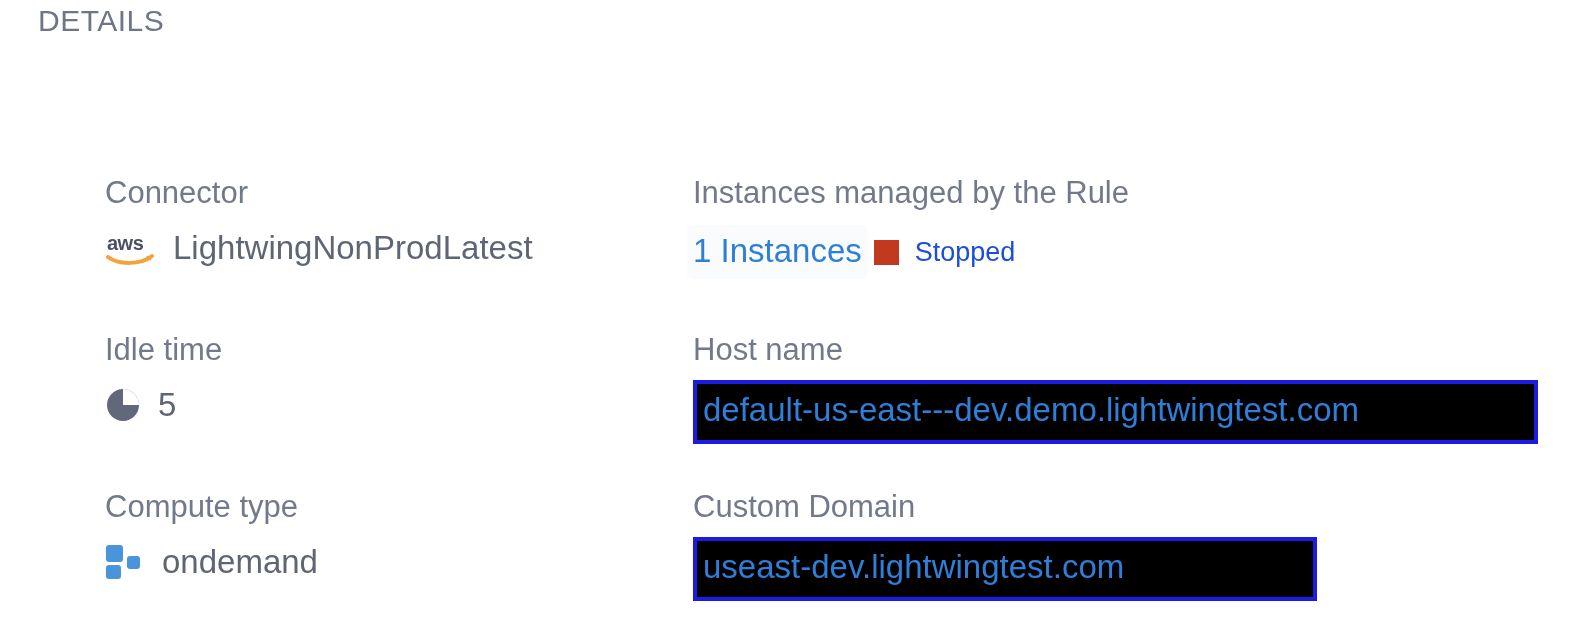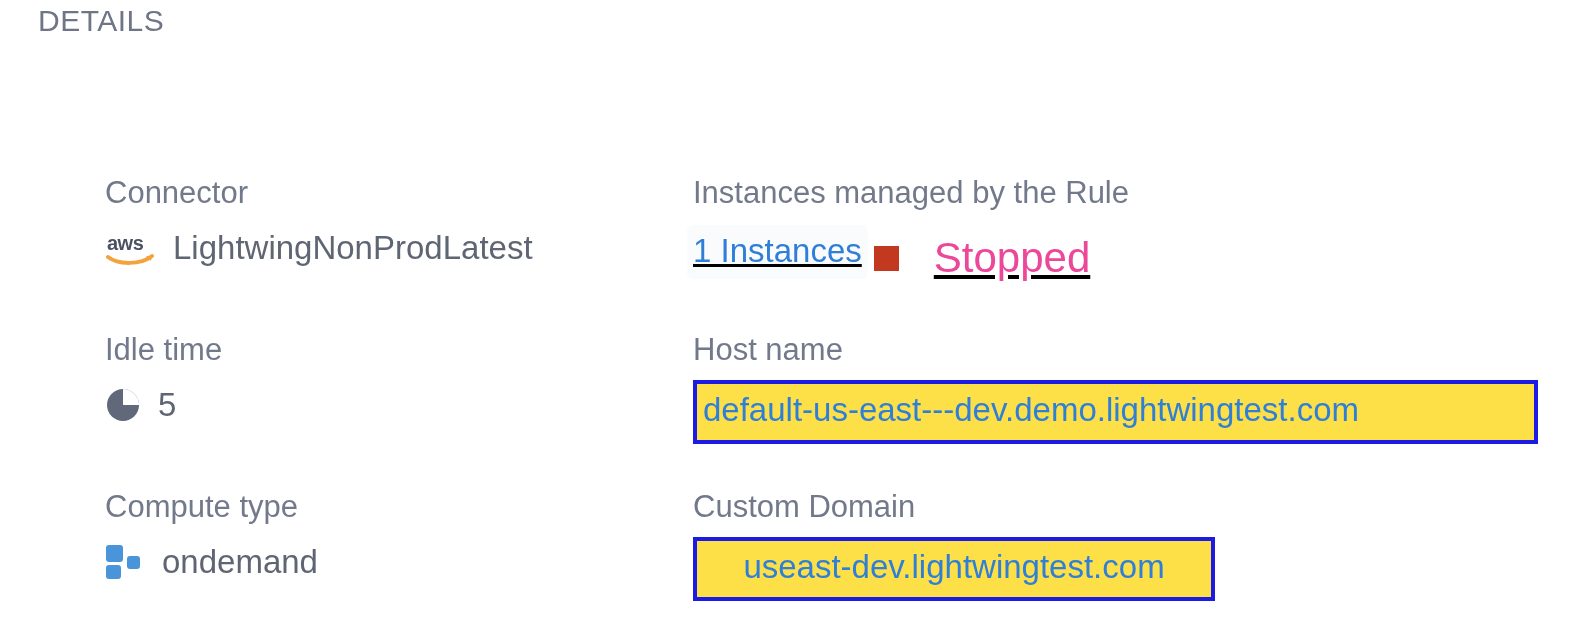--- a/index.html
+++ b/index.html
@@ -74,24 +74,23 @@
     position: relative;
     margin-right: 9px;
     flex: 0 0 auto;
   }
   .aws-logo svg { display: block; }
 
   
   .instances-value {
     margin-top: 14px;
     display: flex;
-    align-items: flex-end;
+    align-items: center;
     white-space: nowrap;
     line-height: 42px;
-    text-decoration: underline;
   }
   .instances-link {
     font-size: 33px;
     color: #2f7ed8;
     background: #fafbfc;
     border-radius: 6px;
     padding: 5px 6px 7px 6px;
     margin-left: -6px;
     display: inline-block;
   }
@@ -101,23 +100,23 @@
     margin-left: 6px;
   }
   .status-square {
     width: 25px;
     height: 25px;
     background: #c3391f;
     display: inline-block;
     flex: 0 0 auto;
   }
   .status-text {
-    font-size: 42px;
-    color: #ec4899;
-    margin-left: 35px;
+    font-size: 27px;
+    color: #1d4ed8;
+    margin-left: 16px;
   }
 
   
   .pie-icon {
     width: 36px;
     height: 36px;
     margin-right: 10px;
     flex: 0 0 auto;
     display: inline-block;
   }
@@ -129,34 +128,34 @@
     margin-right: 10px;
     flex: 0 0 auto;
     display: inline-block;
   }
 
   
   .highlight-box {
     margin-top: 12px;
     display: inline-block;
     border: 4px solid #1b1be4;
-    background: #fde047;
+    background: #000000;
     padding: 4px 6px 8px 6px;
     box-sizing: border-box;
   }
   .highlight-box .link-text {
     font-size: 33px;
     color: #2f7ed8;
     line-height: 44px;
     white-space: nowrap;
     display: block;
   }
 
   .row-hostname .highlight-box  { width: 845px; }
-  .row-domain   .highlight-box  { width: 522px; text-align: center; }
+  .row-domain   .highlight-box  { width: 624px; }
 </style>
 </head>
 <body>
 
 <div class="details-header">DETAILS</div>
 
 <div class="details-grid">
 
   <div class="detail-row">
 

